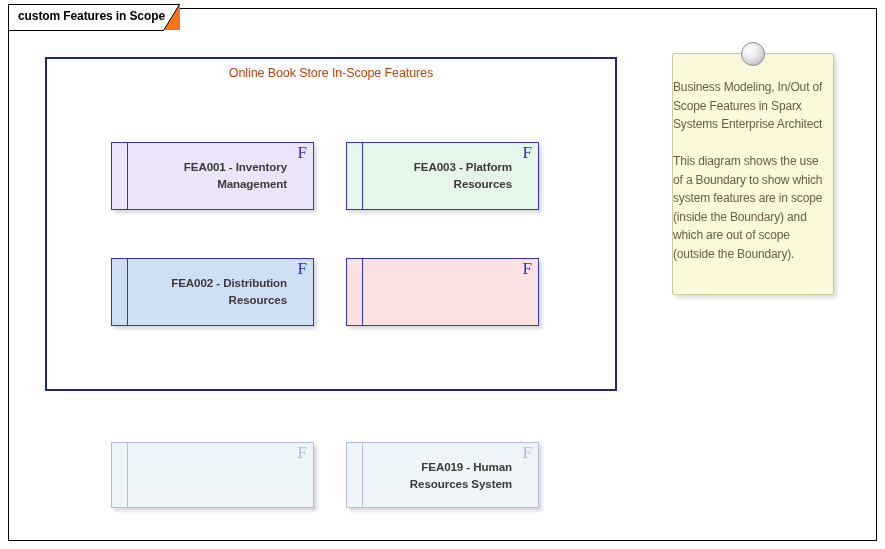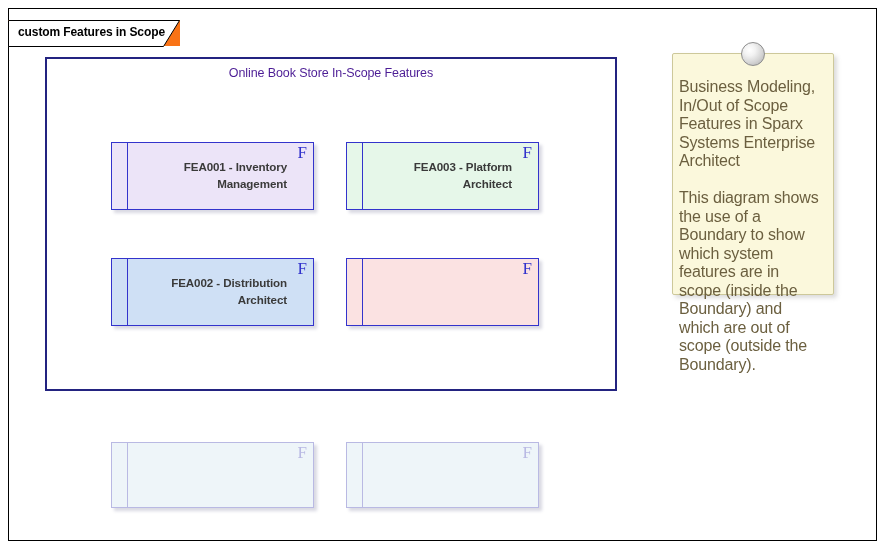--- a/index.html
+++ b/index.html
@@ -34,21 +34,21 @@
     height: 533px;
     border: 1px solid #000000;
     box-sizing: border-box;
     background: #ffffff;
   }
 
   
   .frame-tab {
     position: absolute;
     left: 8px;
-    top: 20px;
+    top: 4px;
     width: 172px;
     height: 26px;
     box-sizing: border-box;
     background: #f97316;
     overflow: visible;
   }
   .frame-tab svg {
     position: absolute;
     left: 0;
     top: 0;
@@ -76,21 +76,21 @@
     box-sizing: border-box;
     background: #ffffff;
   }
   .boundary-title {
     position: absolute;
     left: 0;
     right: 0;
     top: 7px;
     text-align: center;
     font-size: 12.5px;
-    color: #4c1d95;
+    color: #c2410c;
     letter-spacing: -0.1px;
   }
 
   
   .feature {
     position: absolute;
     box-sizing: border-box;
     border: 1.6px solid #3333cc;
     background: #ffffff;
     box-shadow: 3px 3px 3px rgba(120,120,150,0.28);
@@ -160,24 +160,24 @@
     width: 24px;
     height: 24px;
     border-radius: 50%;
     border: 1px solid #8d8d8d;
     box-sizing: border-box;
     background: radial-gradient(circle at 35% 32%,
                 #ffffff 0%, #f2f2f2 28%, #d4d4d4 62%, #a9a9a9 100%);
   }
   .note-body {
     position: absolute;
-    left: 6px;
+    left: 0;
     right: 10px;
     top: 24px;
-    font-size: 16px;
+    font-size: 12px;
     line-height: 18.5px;
     color: #6b5f3f;
     letter-spacing: -0.15px;
     white-space: pre-wrap;
   }
 </style>
 </head>
 <body>
 
 <div id="canvas">
@@ -197,42 +197,43 @@
 
   <div class="feature" id="box-0" style="left: 111px; top: 142px; width: 203px; height: 68px; background: rgb(236, 228, 248); border-color: rgb(51, 51, 204);">
     <span class="band" style="border-right-color: rgb(51, 51, 204);"></span>
     <span class="f-icon" style="color: rgb(51, 51, 204);">F</span>
     <span class="f-label">FEA001 - Inventory Management</span>
   </div>
 
   <div class="feature" id="box-1" style="left: 346px; top: 142px; width: 193px; height: 68px; background: rgb(230, 247, 233); border-color: rgb(51, 51, 204);">
     <span class="band" style="border-right-color: rgb(51, 51, 204);"></span>
     <span class="f-icon" style="color: rgb(51, 51, 204);">F</span>
-    <span class="f-label">FEA003 - Platform Architect</span>
+    <span class="f-label">FEA003 - Platform Resources</span>
   </div>
 
   <div class="feature" id="box-2" style="left: 111px; top: 258px; width: 203px; height: 68px; background: rgb(207, 224, 245); border-color: rgb(51, 51, 204);">
     <span class="band" style="border-right-color: rgb(51, 51, 204);"></span>
     <span class="f-icon" style="color: rgb(51, 51, 204);">F</span>
-    <span class="f-label">FEA002 - Distribution Architect</span>
+    <span class="f-label">FEA002 - Distribution Resources</span>
   </div>
 
   <div class="feature" id="box-3" style="left: 346px; top: 258px; width: 193px; height: 68px; background: rgb(251, 226, 226); border-color: rgb(51, 51, 204);">
     <span class="band" style="border-right-color: rgb(51, 51, 204);"></span>
     <span class="f-icon" style="color: rgb(51, 51, 204);">F</span>
   </div>
 
   <div class="feature muted" id="box-4" style="left: 111px; top: 442px; width: 203px; height: 66px; background: rgb(238, 245, 249); border-color: rgb(185, 185, 227);">
     <span class="band" style="border-right-color: rgb(185, 185, 227);"></span>
     <span class="f-icon" style="color: rgb(185, 185, 227);">F</span>
   </div>
 
   <div class="feature muted" id="box-5" style="left: 346px; top: 442px; width: 193px; height: 66px; background: rgb(238, 245, 249); border-color: rgb(185, 185, 227);">
     <span class="band" style="border-right-color: rgb(185, 185, 227);"></span>
     <span class="f-icon" style="color: rgb(185, 185, 227);">F</span>
+    <span class="f-label">FEA019 - Human Resources System</span>
   </div>
 
   <div class="note" style="background: rgb(251, 248, 220); border-color: rgb(205, 200, 154);">
     <span class="note-pin"></span>
     <div class="note-body" style="color: rgb(107, 95, 63);">Business Modeling, In/Out of Scope Features in Sparx Systems Enterprise Architect
 
 This diagram shows the use of a Boundary to show which system features are in scope (inside the Boundary) and which are out of scope (outside the Boundary).</div>
   </div>
 
 </div>

